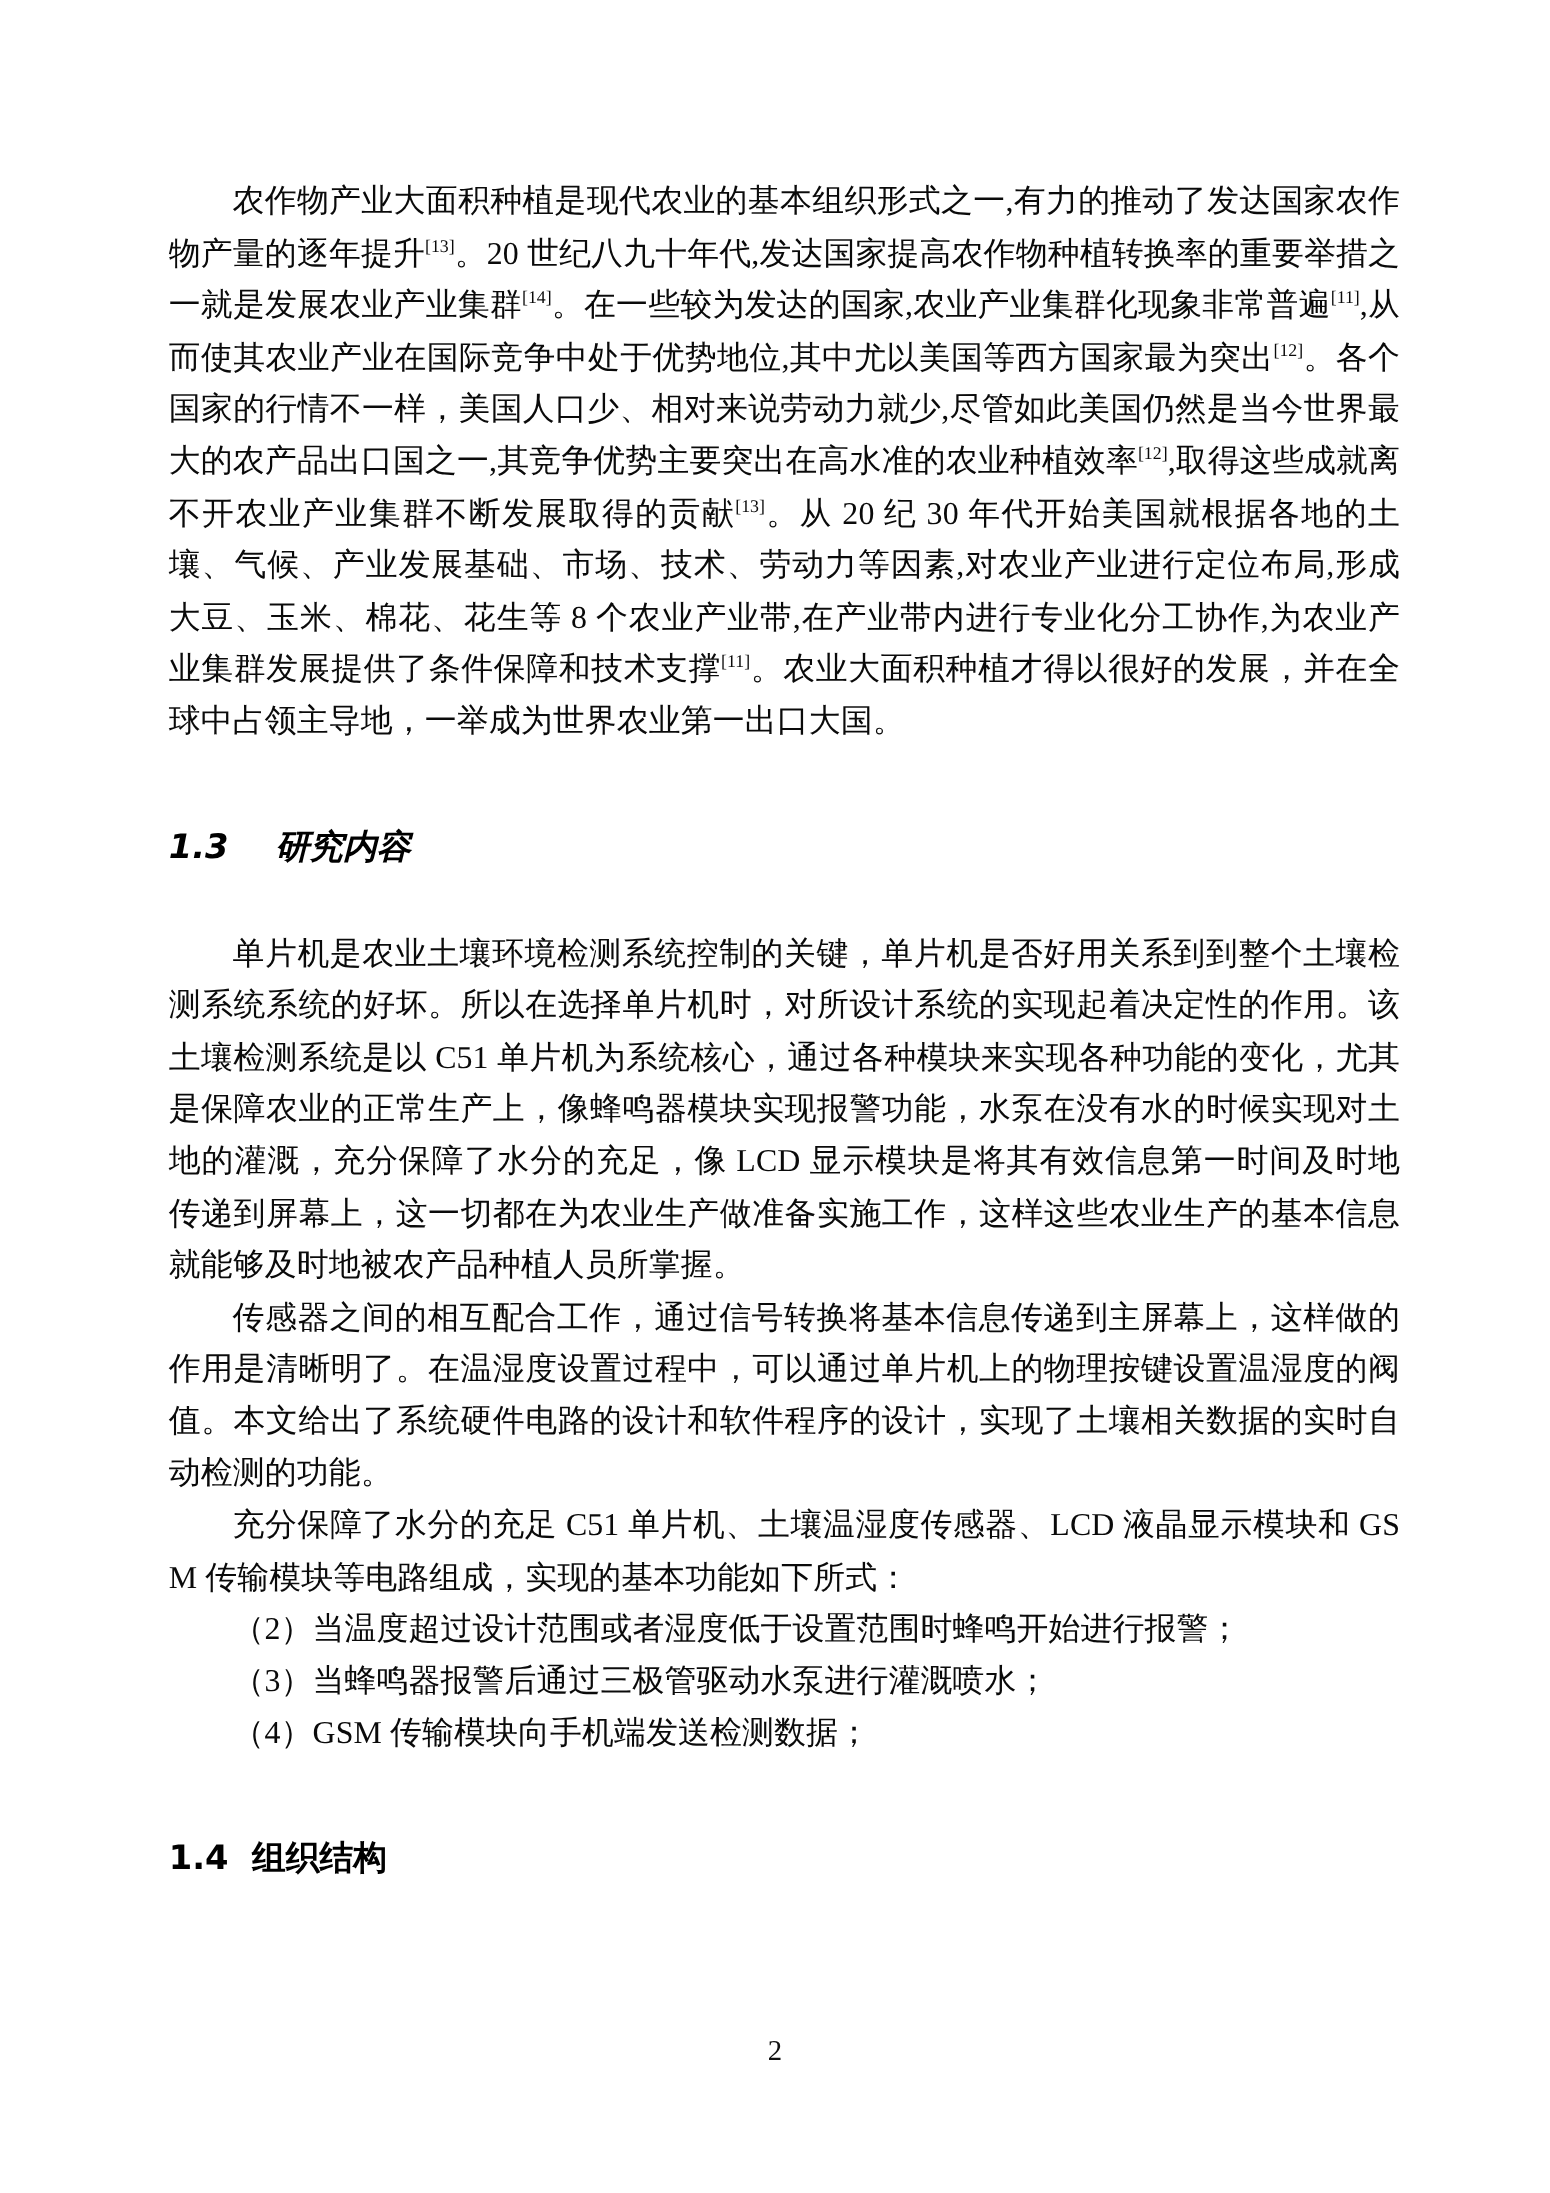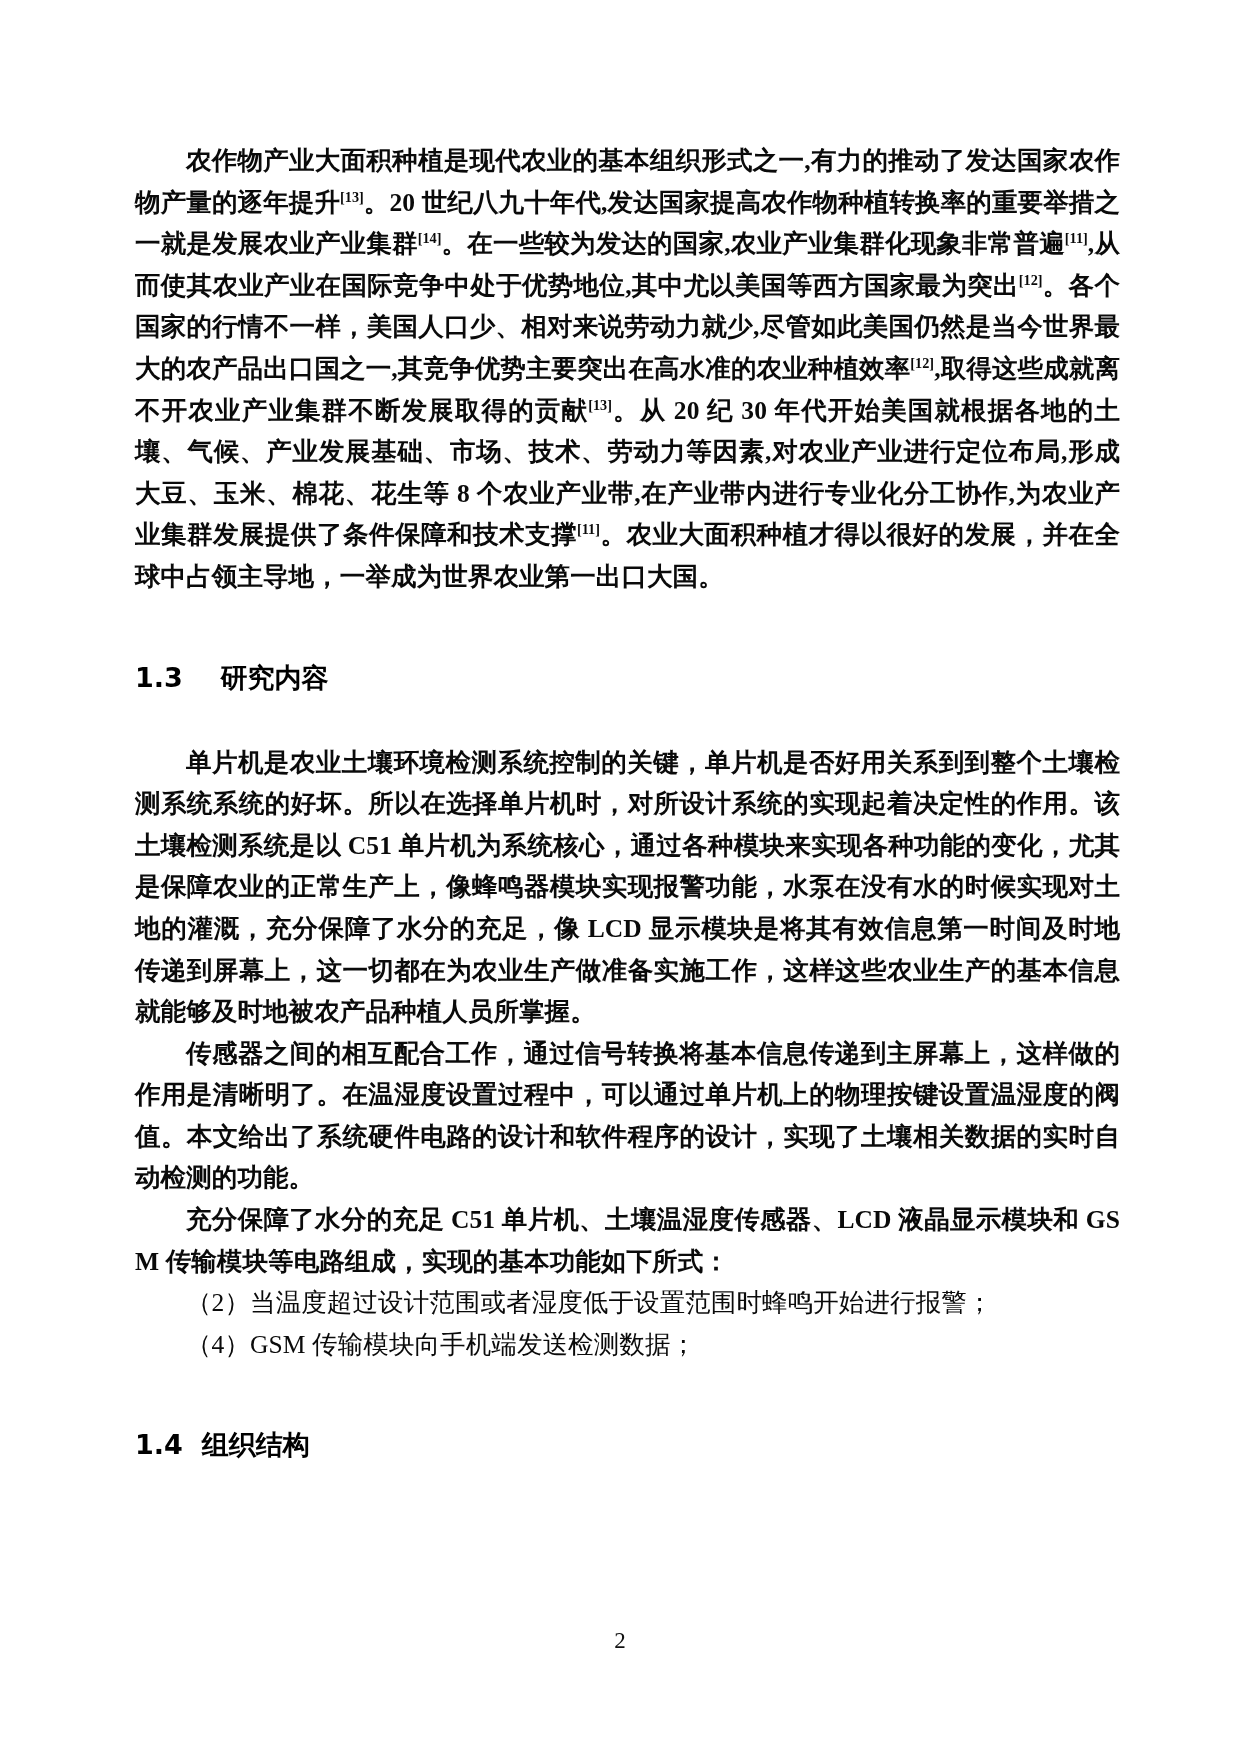--- a/index.html
+++ b/index.html
@@ -28,37 +28,36 @@
   
   .para {
     font-size: 25.5px;
     line-height: 41.6px;
     text-align: justify;
     text-justify: inter-ideograph;
     margin: 0;
     text-indent: 2em;
     letter-spacing: 0.1px;
     word-break: break-all;
-    font-weight: bold;
   }
 
   
   .block-intro .para { text-indent: 2em; }
 
   
   .heading {
     font-family: "DejaVu Sans", "Liberation Sans", sans-serif;
     font-weight: bold;
     font-size: 27px;
     line-height: 36px;
     margin: 0;
     color: #000;
     white-space: pre;
   }
-  .h13 { margin-top: 0; }
+  .h13 { margin-top: 0; font-style: italic; }
 
   .spacer-lg { height: 62px; }
   .spacer-md { height: 46px; }
 
   
   .list-item {
     font-size: 25.5px;
     line-height: 41.6px;
     margin: 0;
     text-indent: 2em;
@@ -104,20 +103,21 @@
     <div class="spacer-md"></div>
 
 
     <p class="para">单片机是农业土壤环境检测系统控制的关键，单片机是否好用关系到到整个土壤检测系统系统的好坏。所以在选择单片机时，对所设计系统的实现起着决定性的作用。该土壤检测系统是以 C51 单片机为系统核心，通过各种模块来实现各种功能的变化，尤其是保障农业的正常生产上，像蜂鸣器模块实现报警功能，水泵在没有水的时候实现对土地的灌溉，充分保障了水分的充足，像 LCD 显示模块是将其有效信息第一时间及时地传递到屏幕上，这一切都在为农业生产做准备实施工作，这样这些农业生产的基本信息就能够及时地被农产品种植人员所掌握。</p>
 
     <p class="para">传感器之间的相互配合工作，通过信号转换将基本信息传递到主屏幕上，这样做的作用是清晰明了。在温湿度设置过程中，可以通过单片机上的物理按键设置温湿度的阀值。本文给出了系统硬件电路的设计和软件程序的设计，实现了土壤相关数据的实时自动检测的功能。</p>
 
     <p class="para">充分保障了水分的充足 C51 单片机、土壤温湿度传感器、LCD 液晶显示模块和 GSM 传输模块等电路组成，实现的基本功能如下所式：</p>
 
     <p class="list-item">（2）当温度超过设计范围或者湿度低于设置范围时蜂鸣开始进行报警；</p>
+    <p class="list-item">（3）当蜂鸣器报警后通过三极管驱动水泵进行灌溉喷水；</p>
     <p class="list-item">（4）GSM 传输模块向手机端发送检测数据；</p>
 
     <div class="spacer-lg"></div>
 
     <h2 class="heading h14">1.4  组织结构</h2>
 
   </div>
 
   <div class="page-number">2</div>
 </div>

